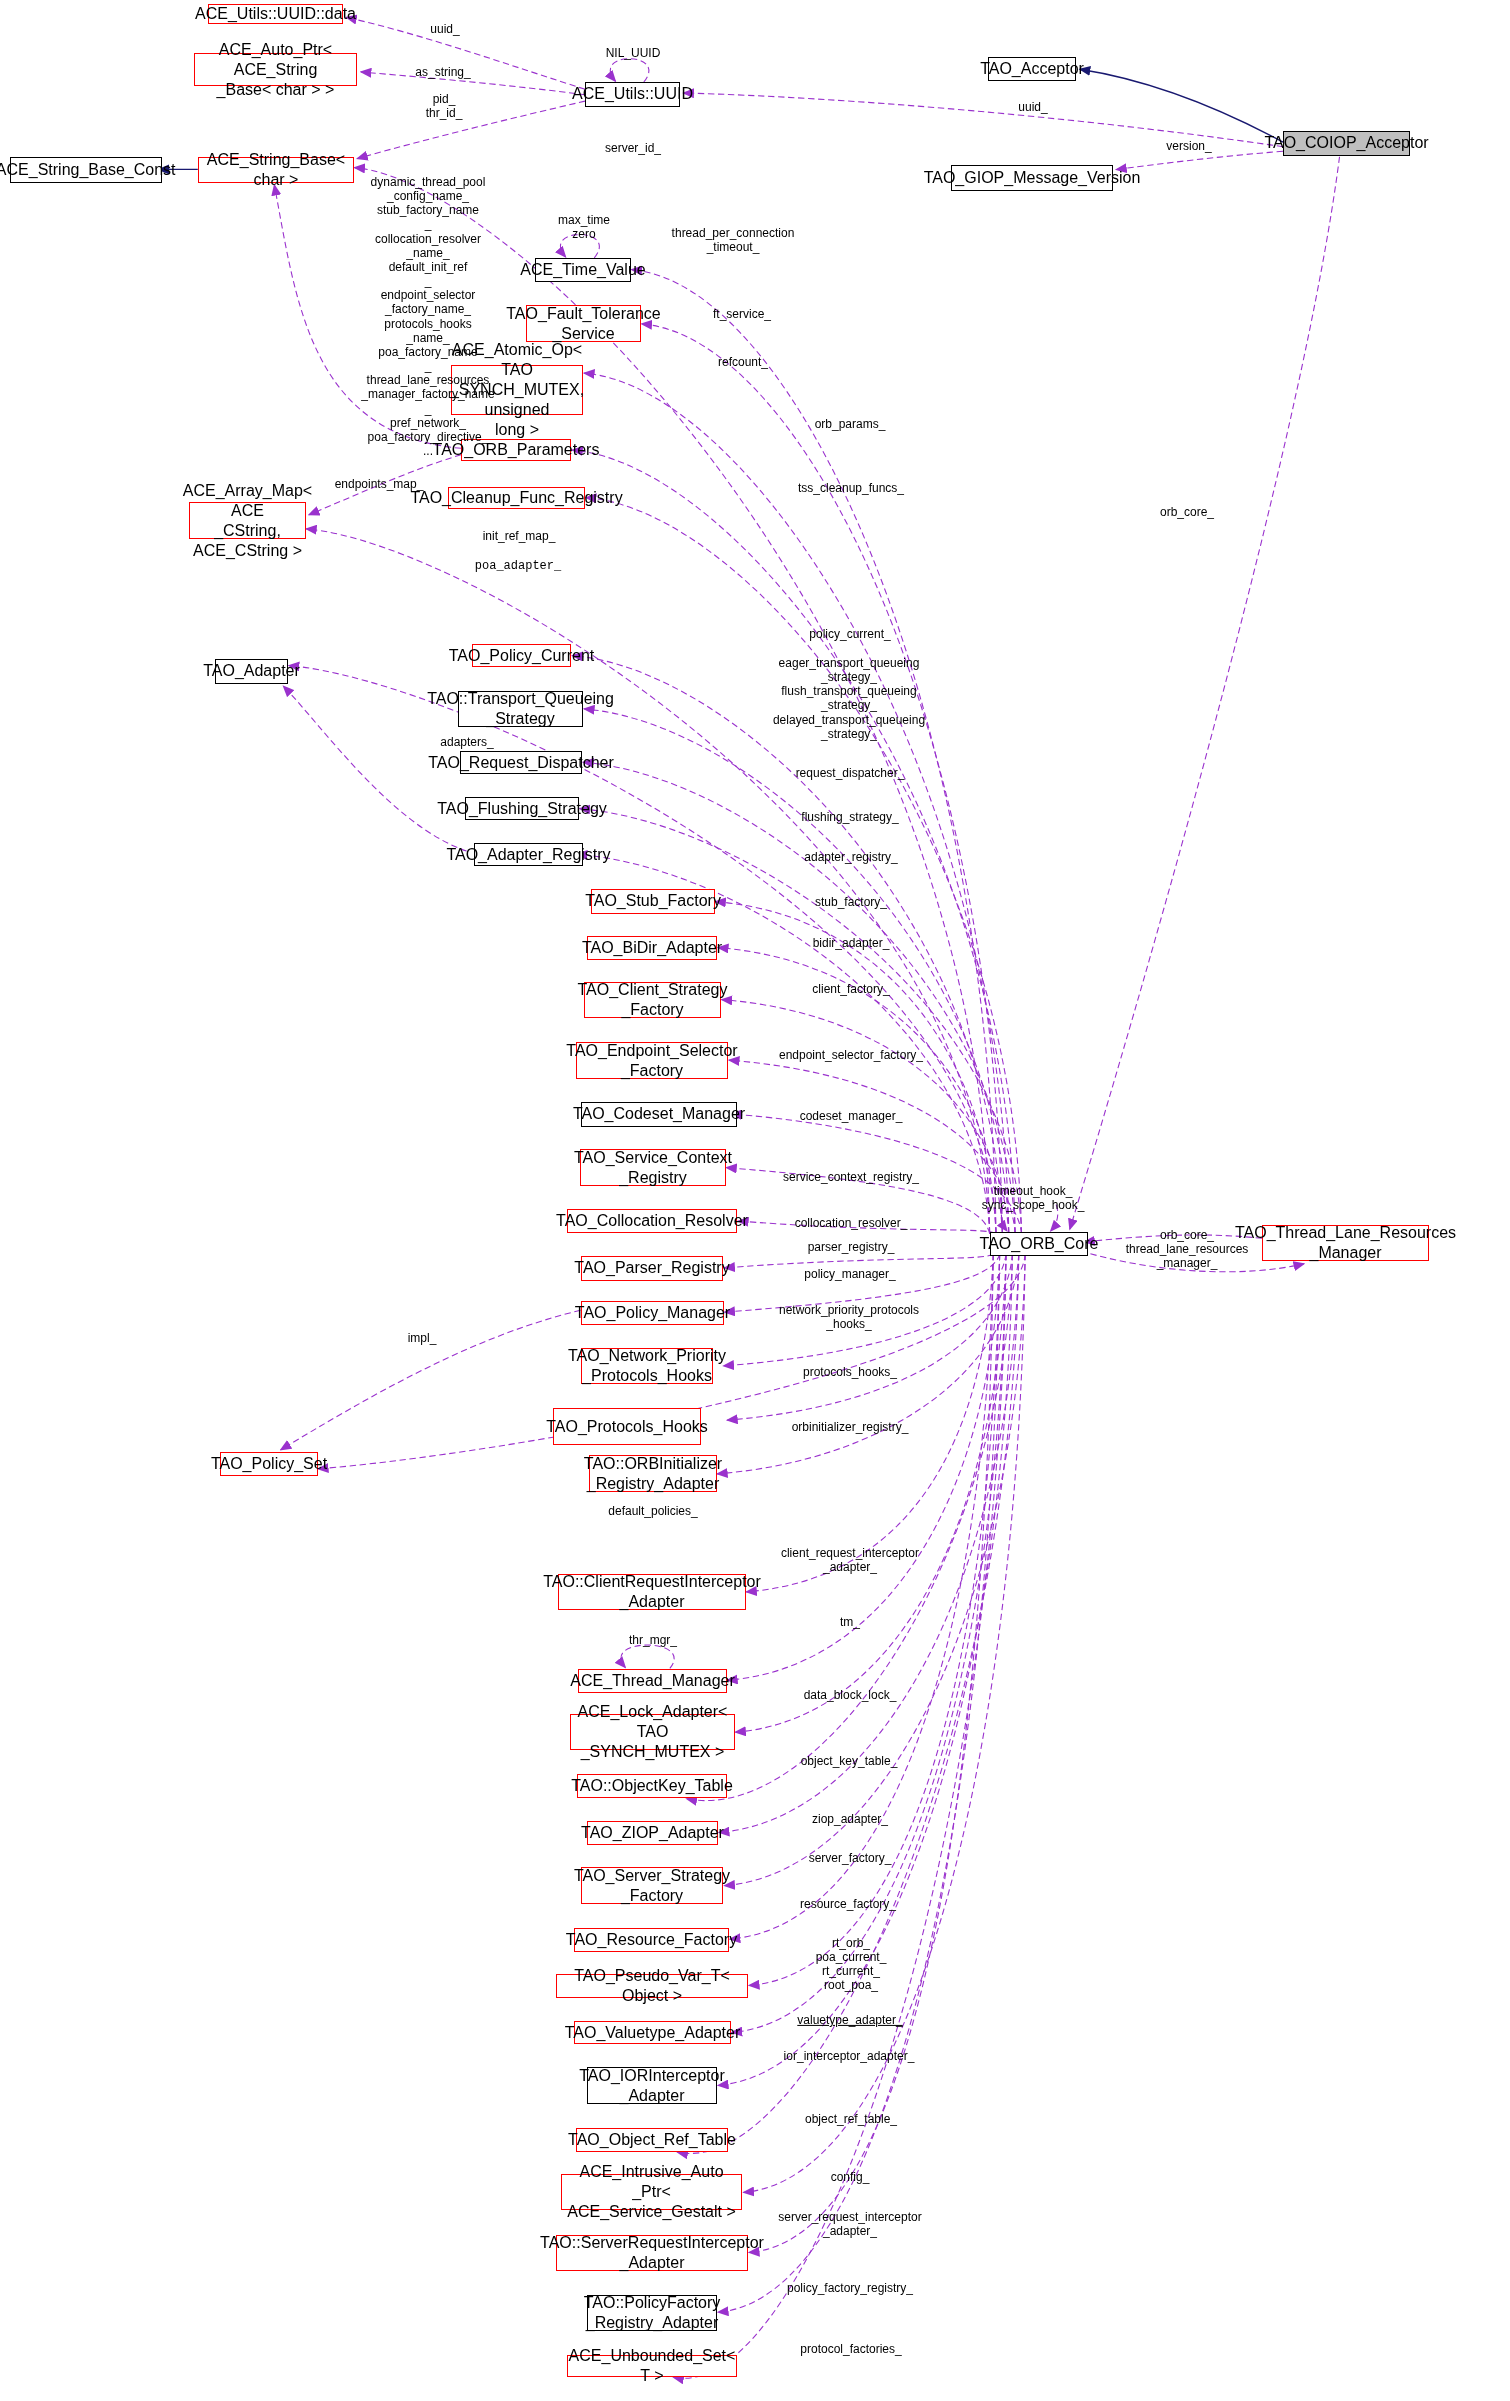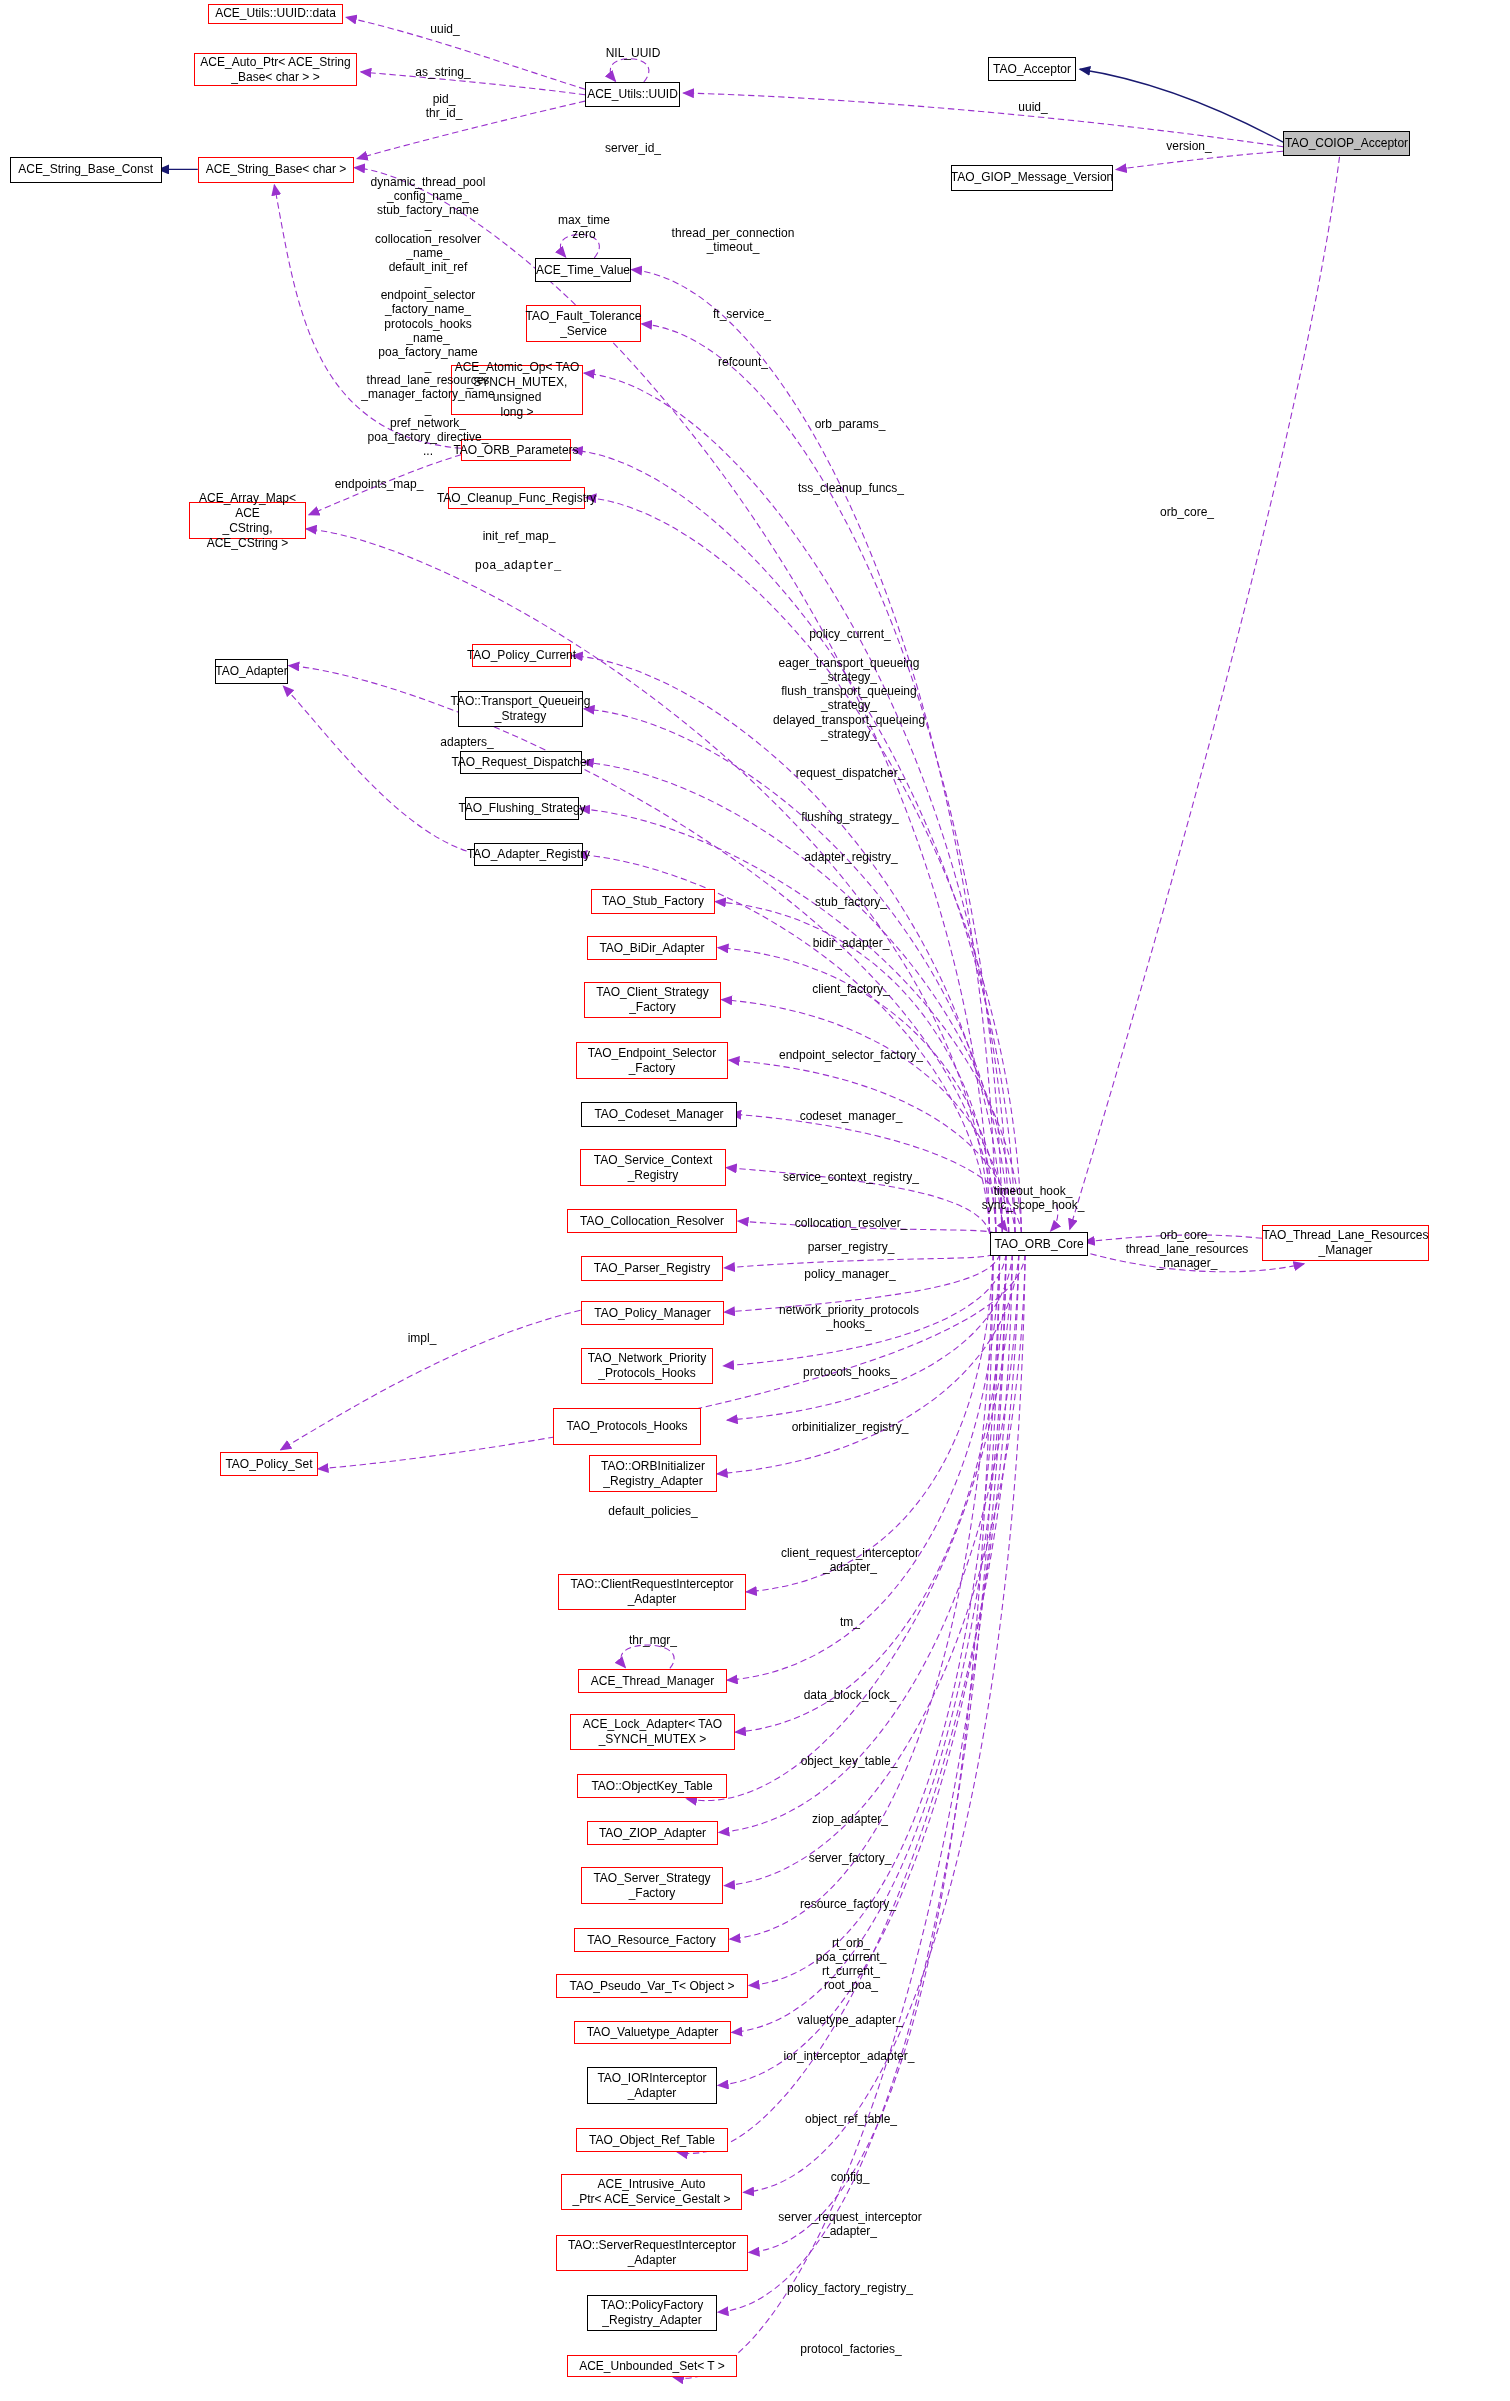--- a/index.html
+++ b/index.html
@@ -3,21 +3,21 @@
 <meta charset="utf-8">
 <style>
   html,body{margin:0;padding:0;background:#ffffff;}
   #diagram{position:relative;width:1510px;height:2401px;background:#ffffff;
            font-family:"Liberation Sans", sans-serif;}
   #edges{position:absolute;left:0;top:0;width:1510px;height:2401px;}
   #edges path.dashed{fill:none;stroke:#9a32cd;stroke-width:1.2;stroke-dasharray:7 4;}
   #edges path.solid{fill:none;stroke:#191970;stroke-width:1.4;}
   .node{position:absolute;display:flex;align-items:center;justify-content:center;
         box-sizing:border-box;background:#ffffff;border:0.9px solid #000;
-        font-size:12px;line-height:1.25;text-align:center;white-space:pre-line;
+        font-size:16px;line-height:1.25;text-align:center;white-space:pre-line;
         color:#000;}
   .node.red{border:0.9px solid #ff0000;}
   .node.black{border:0.9px solid #000000;}
   .node.bold{border-width:1.8px;margin-left:7px;}
   .node.current{background:#bfbfbf;}
   .elabel{position:absolute;transform:translate(-50%,-50%);font-size:12px;
           line-height:1.18;text-align:center;color:#000;white-space:pre-line;
           pointer-events:none;}
 </style>
 </head>
@@ -238,21 +238,21 @@
       <div class="elabel" style="left: 653px; top: 1640px;">thr_mgr_</div>
       <div class="elabel" style="left: 850px; top: 1695px;">data_block_lock_</div>
       <div class="elabel" style="left: 849px; top: 1761px;">object_key_table_</div>
       <div class="elabel" style="left: 850px; top: 1819px;">ziop_adapter_</div>
       <div class="elabel" style="left: 850px; top: 1858px;">server_factory_</div>
       <div class="elabel" style="left: 848px; top: 1904px;">resource_factory_</div>
       <div class="elabel" style="left: 851px; top: 1964px;">rt_orb_
 poa_current_
 rt_current_
 root_poa_</div>
-      <div class="elabel" style="left: 850px; top: 2020px;">valuetype_adapter_</div>
+      <div class="elabel" style="left: 850px; top: 2020px; text-decoration: underline;">valuetype_adapter_</div>
       <div class="elabel" style="left: 849px; top: 2056px;">ior_interceptor_adapter_</div>
       <div class="elabel" style="left: 851px; top: 2119px;">object_ref_table_</div>
       <div class="elabel" style="left: 850px; top: 2177px;">config_</div>
       <div class="elabel" style="left: 850px; top: 2224px;">server_request_interceptor
 _adapter_</div>
       <div class="elabel" style="left: 850px; top: 2288px;">policy_factory_registry_</div>
       <div class="elabel" style="left: 851px; top: 2349px;">protocol_factories_</div>
       <div class="elabel" style="left: 1033px; top: 1198px;">timeout_hook_
 sync_scope_hook_</div>
       <div class="elabel" style="left: 1187px; top: 1249px;">orb_core_

